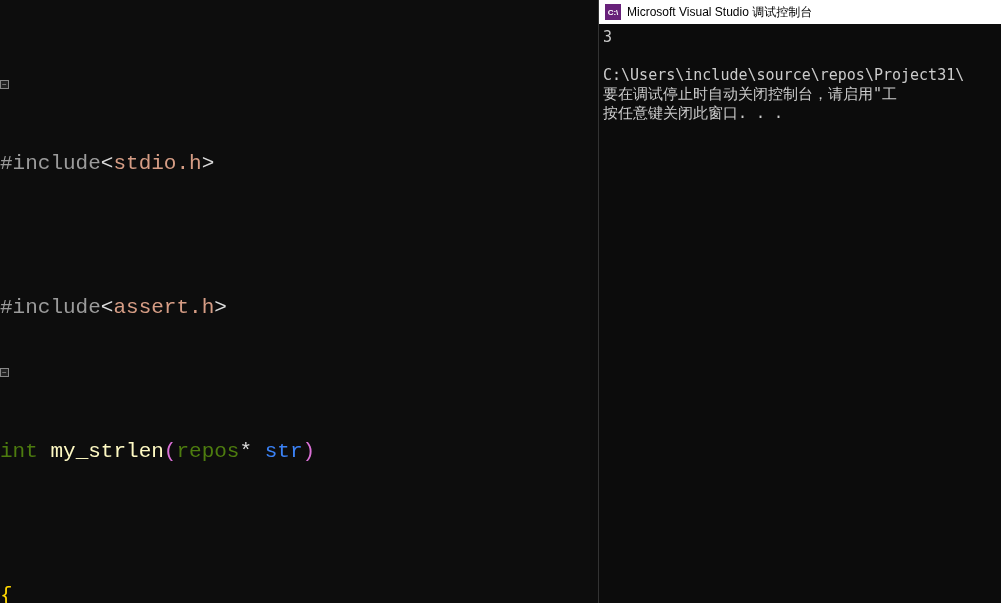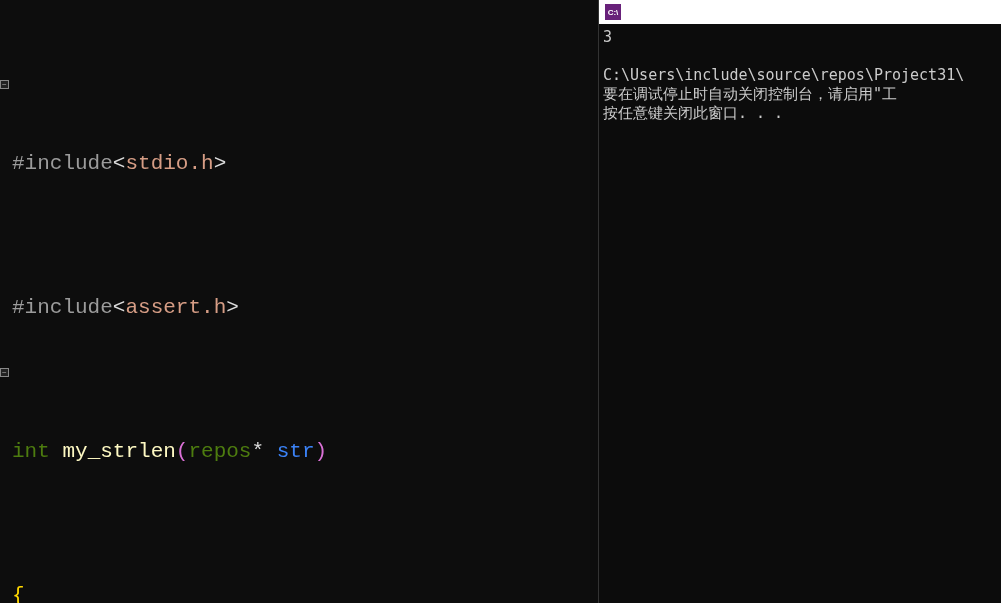--- a/index.html
+++ b/index.html
@@ -39,21 +39,20 @@
     width: 9px;
     height: 9px;
     border: 1px solid #888;
     background: #222;
     font-size: 8px;
     line-height: 7px;
     text-align: center;
     color: #aaa;
   }
   .code-line {
-    padding-left: 12px;
     height: 36px;
   }
   .kw-include { color: #9b9b9b; }
   .kw-type { color: #4d7c0f; }
   .fn-name { color: #fef9c3; }
   .paren { color: #da70d6; }
   .var { color: #3b82f6; }
   .brace { color: #ffd700; }
   .angle { color: #dcdcdc; }
   .header-name { color: #d69d85; }
@@ -140,19 +139,20 @@
   
 
   
 
   
 </div>
 
 <div class="console-pane">
   <div class="titlebar">
     <span class="titlebar-icon">C:\</span>
+    <span>Microsoft Visual Studio 调试控制台</span>
   </div>
   <div class="console-body"><span>3</span>
 <span></span>
 <span>C:\Users\include\source\repos\Project31\</span>
 <span>要在调试停止时自动关闭控制台，请启用"工</span>
 <span>按任意键关闭此窗口. . .</span></div>
 </div>
 
 </body></html>

